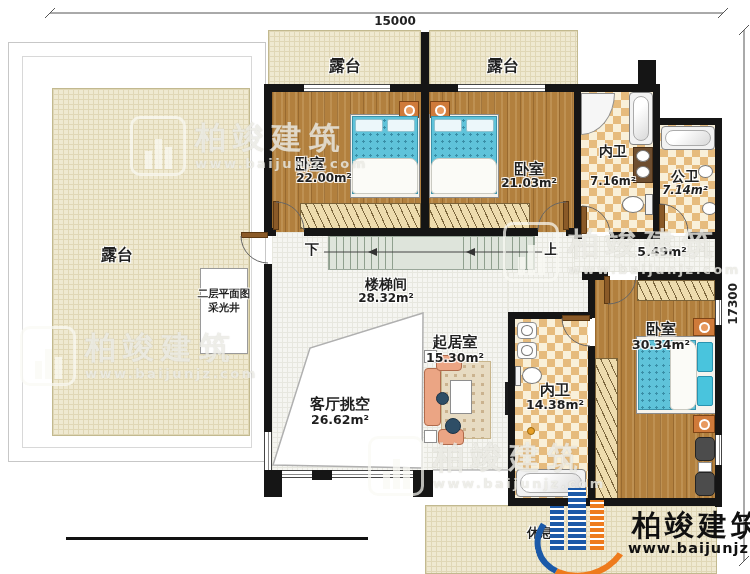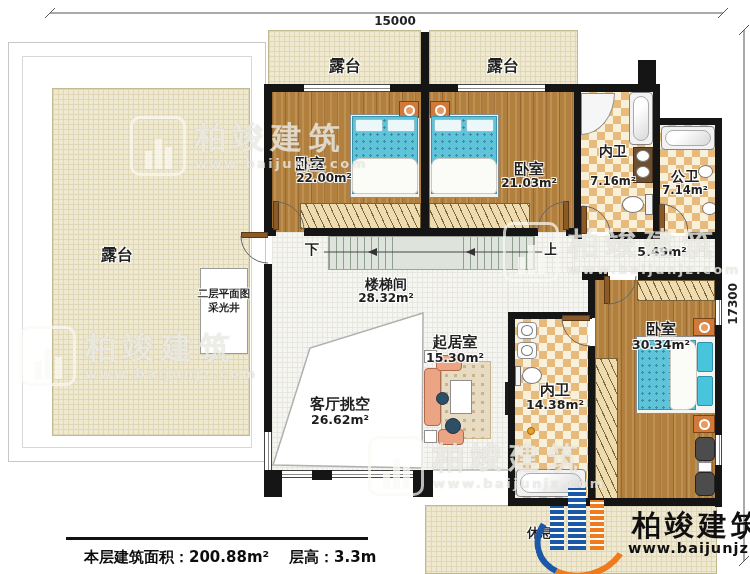--- a/index.html
+++ b/index.html
@@ -281,21 +281,21 @@
   <div class="lbl" style="left:117px;top:247px;font-size:16px;">露台</div>
   <div class="lbl" style="left:345px;top:58px;font-size:16px;">露台</div>
   <div class="lbl" style="left:503px;top:58px;font-size:16px;">露台</div>
   <div class="lbl" style="left:310px;top:157px;font-size:15px;">卧室</div>
   <div class="lbl" style="left:324px;top:172px;font-size:12px;">22.00m²</div>
   <div class="lbl" style="left:529px;top:162px;font-size:15px;">卧室</div>
   <div class="lbl" style="left:529px;top:177px;font-size:12px;">21.03m²</div>
   <div class="lbl" style="left:613px;top:144px;font-size:14px;">内卫</div>
   <div class="lbl" style="left:613px;top:159px;font-size:11.5px;margin-top:16px;">7.16m²</div>
   <div class="lbl" style="left:685px;top:169px;font-size:14px;">公卫</div>
-  <div class="lbl" style="left:685px;top:184px;font-size:11.5px;">7.14m²</div>
+  <div class="lbl" style="left:685px;top:184px;font-size:11.5px;font-style:italic;">7.14m²</div>
   <div class="lbl" style="left:662px;top:245px;font-size:12.5px;">5.49m²</div>
   <div class="lbl" style="left:312px;top:242px;font-size:14px;">下</div>
   <div class="lbl" style="left:551px;top:242px;font-size:14px;">上</div>
   <div class="lbl" style="left:386px;top:277px;font-size:14px;">楼梯间</div>
   <div class="lbl" style="left:386px;top:292px;font-size:12px;">28.32m²</div>
   <div class="lbl" style="left:455px;top:335px;font-size:15px;">起居室</div>
   <div class="lbl" style="left:455px;top:351px;font-size:12.5px;">15.30m²</div>
   <div class="lbl" style="left:340px;top:397px;font-size:15px;">客厅挑空</div>
   <div class="lbl" style="left:340px;top:413px;font-size:12.5px;">26.62m²</div>
   <div class="lbl" style="left:555px;top:383px;font-size:15px;">内卫</div>
@@ -357,17 +357,14 @@
   <div class="logo">
     <div class="swoosh"></div>
     <div class="bar" style="left:14px;top:30px;width:14px;height:44px;"></div>
     <div class="bar" style="left:32px;top:12px;width:18px;height:62px;"></div>
     <div class="bar or" style="left:54px;top:24px;width:14px;height:50px;"></div>
     <div class="logo-brand">柏竣建筑</div>
     <div class="logo-url">www.baijunjz.com</div>
   </div>
 
   <div class="tb-rule"></div>
-  <div class="tb-stats">
-    <span>本层建筑面积：200.88m²</span><span>层高：3.3m</span>
-  </div>
 
 </div>
 
 </body></html>

